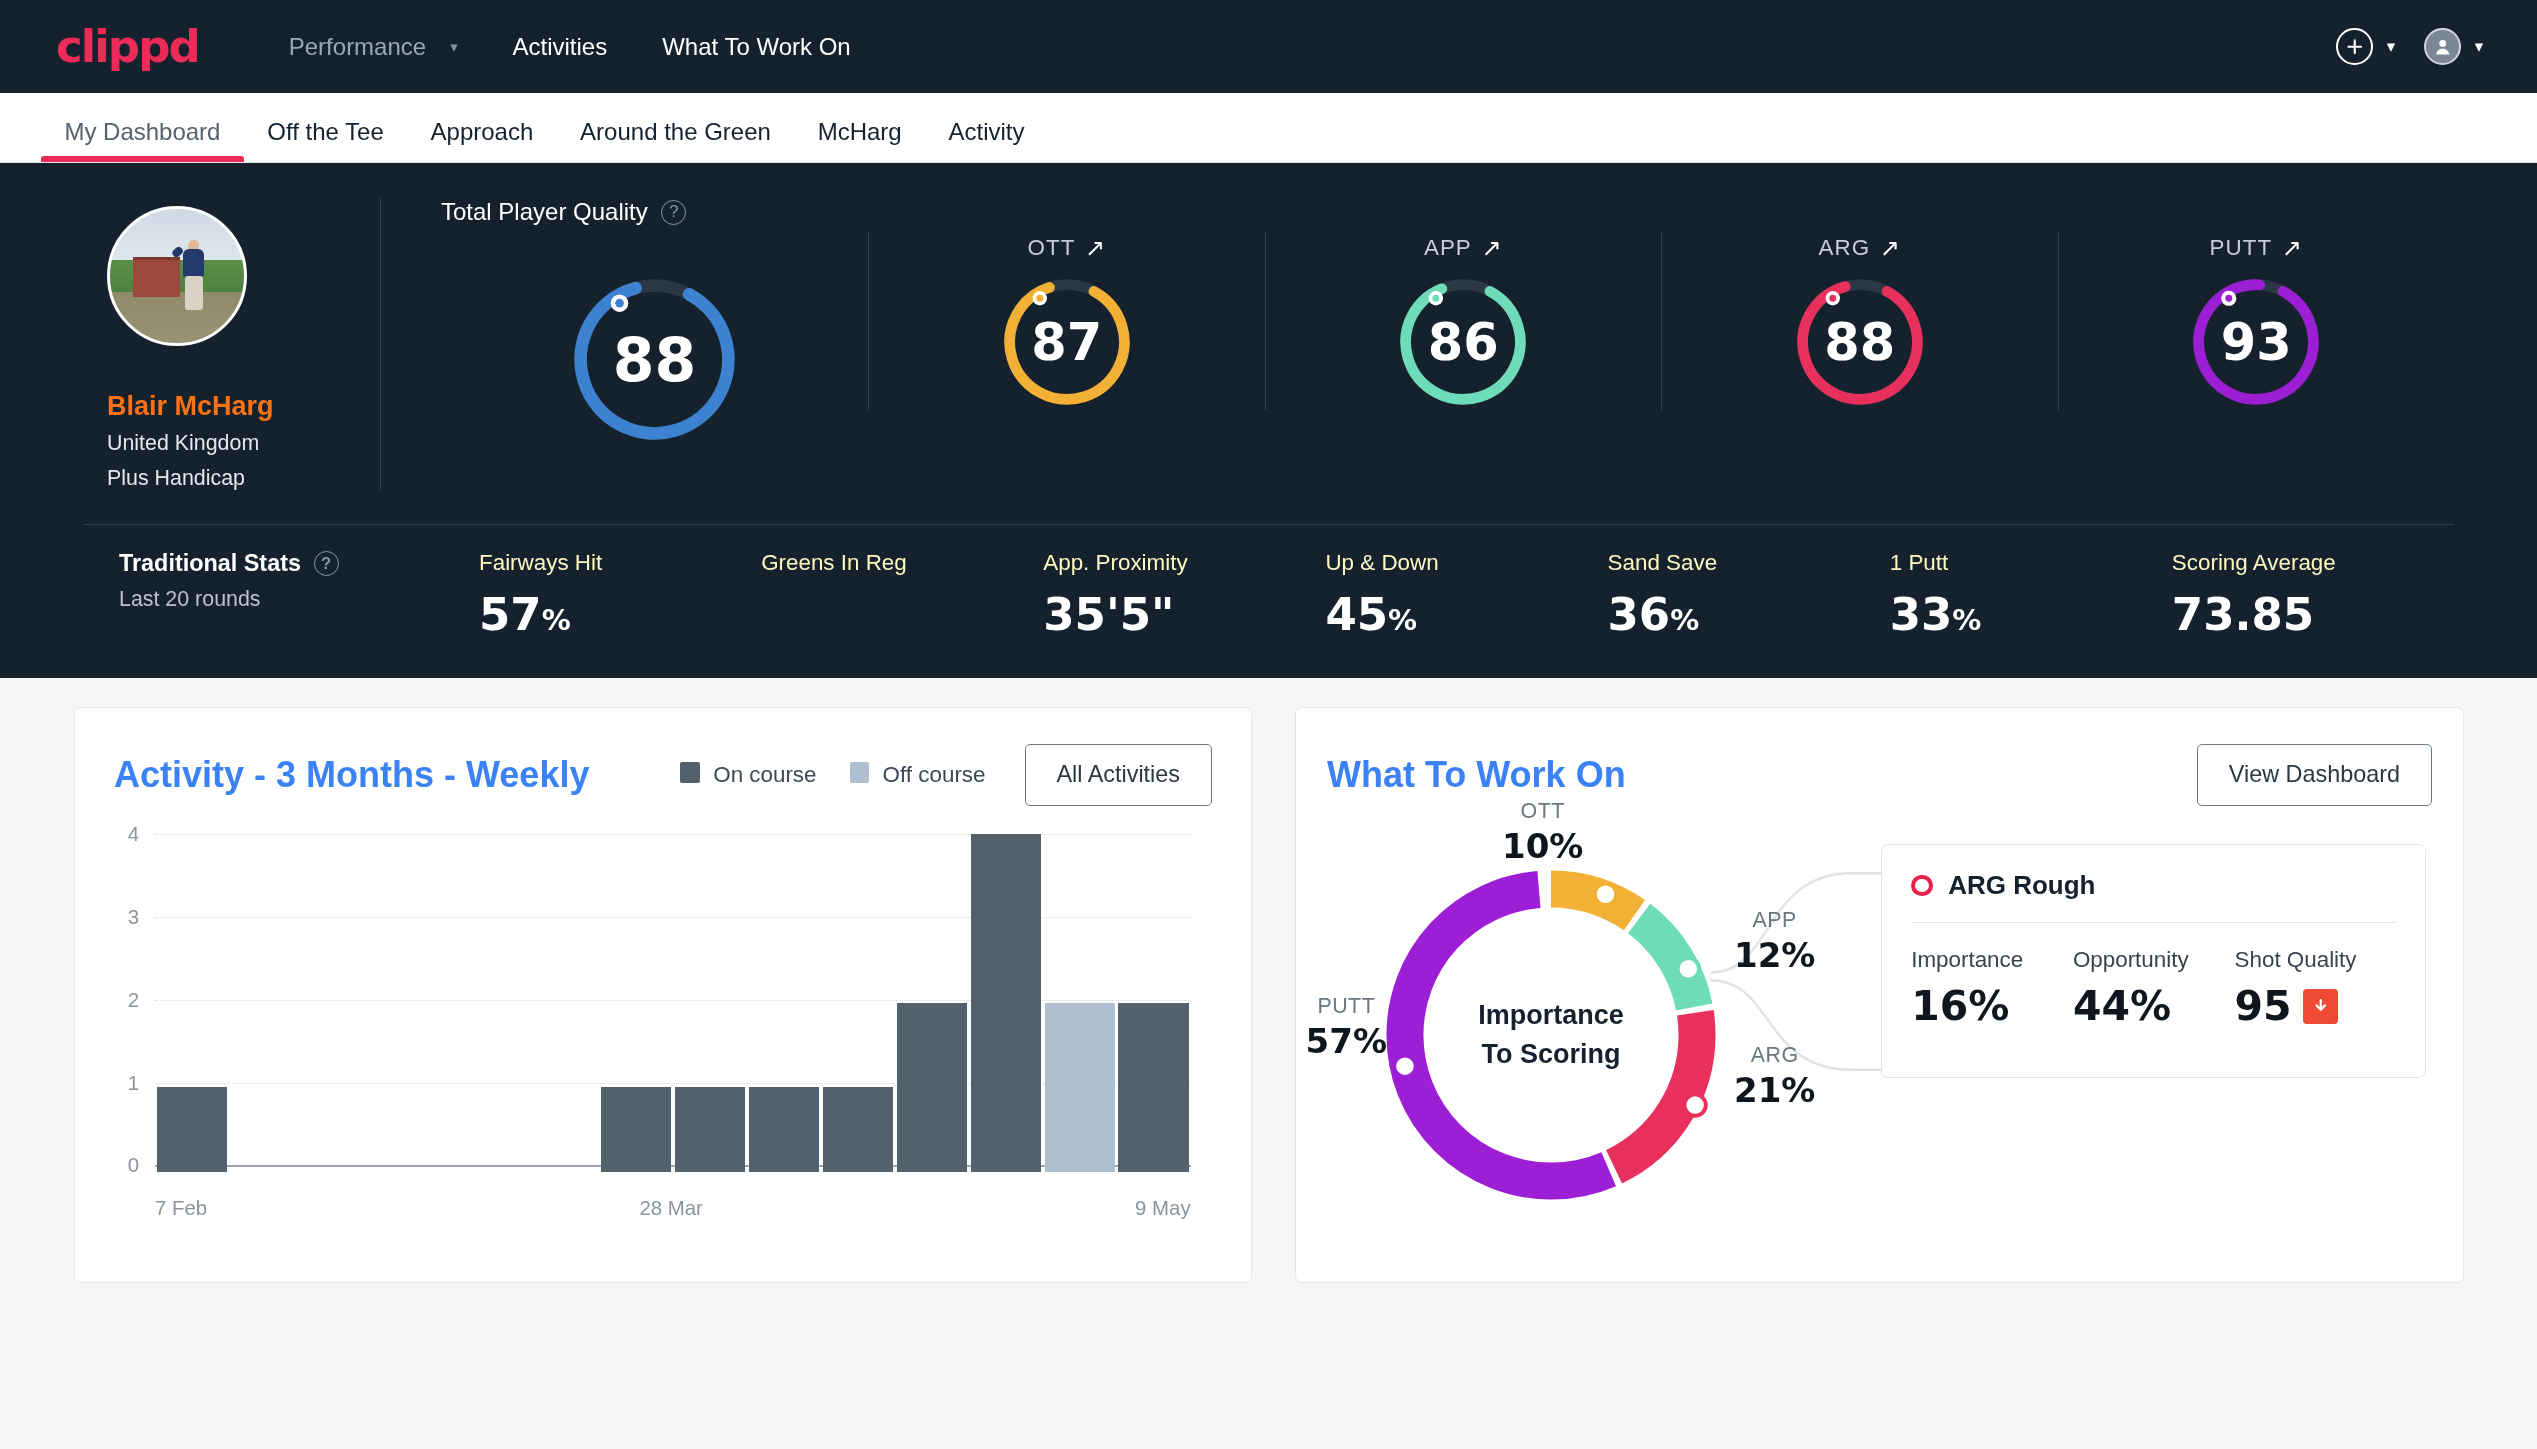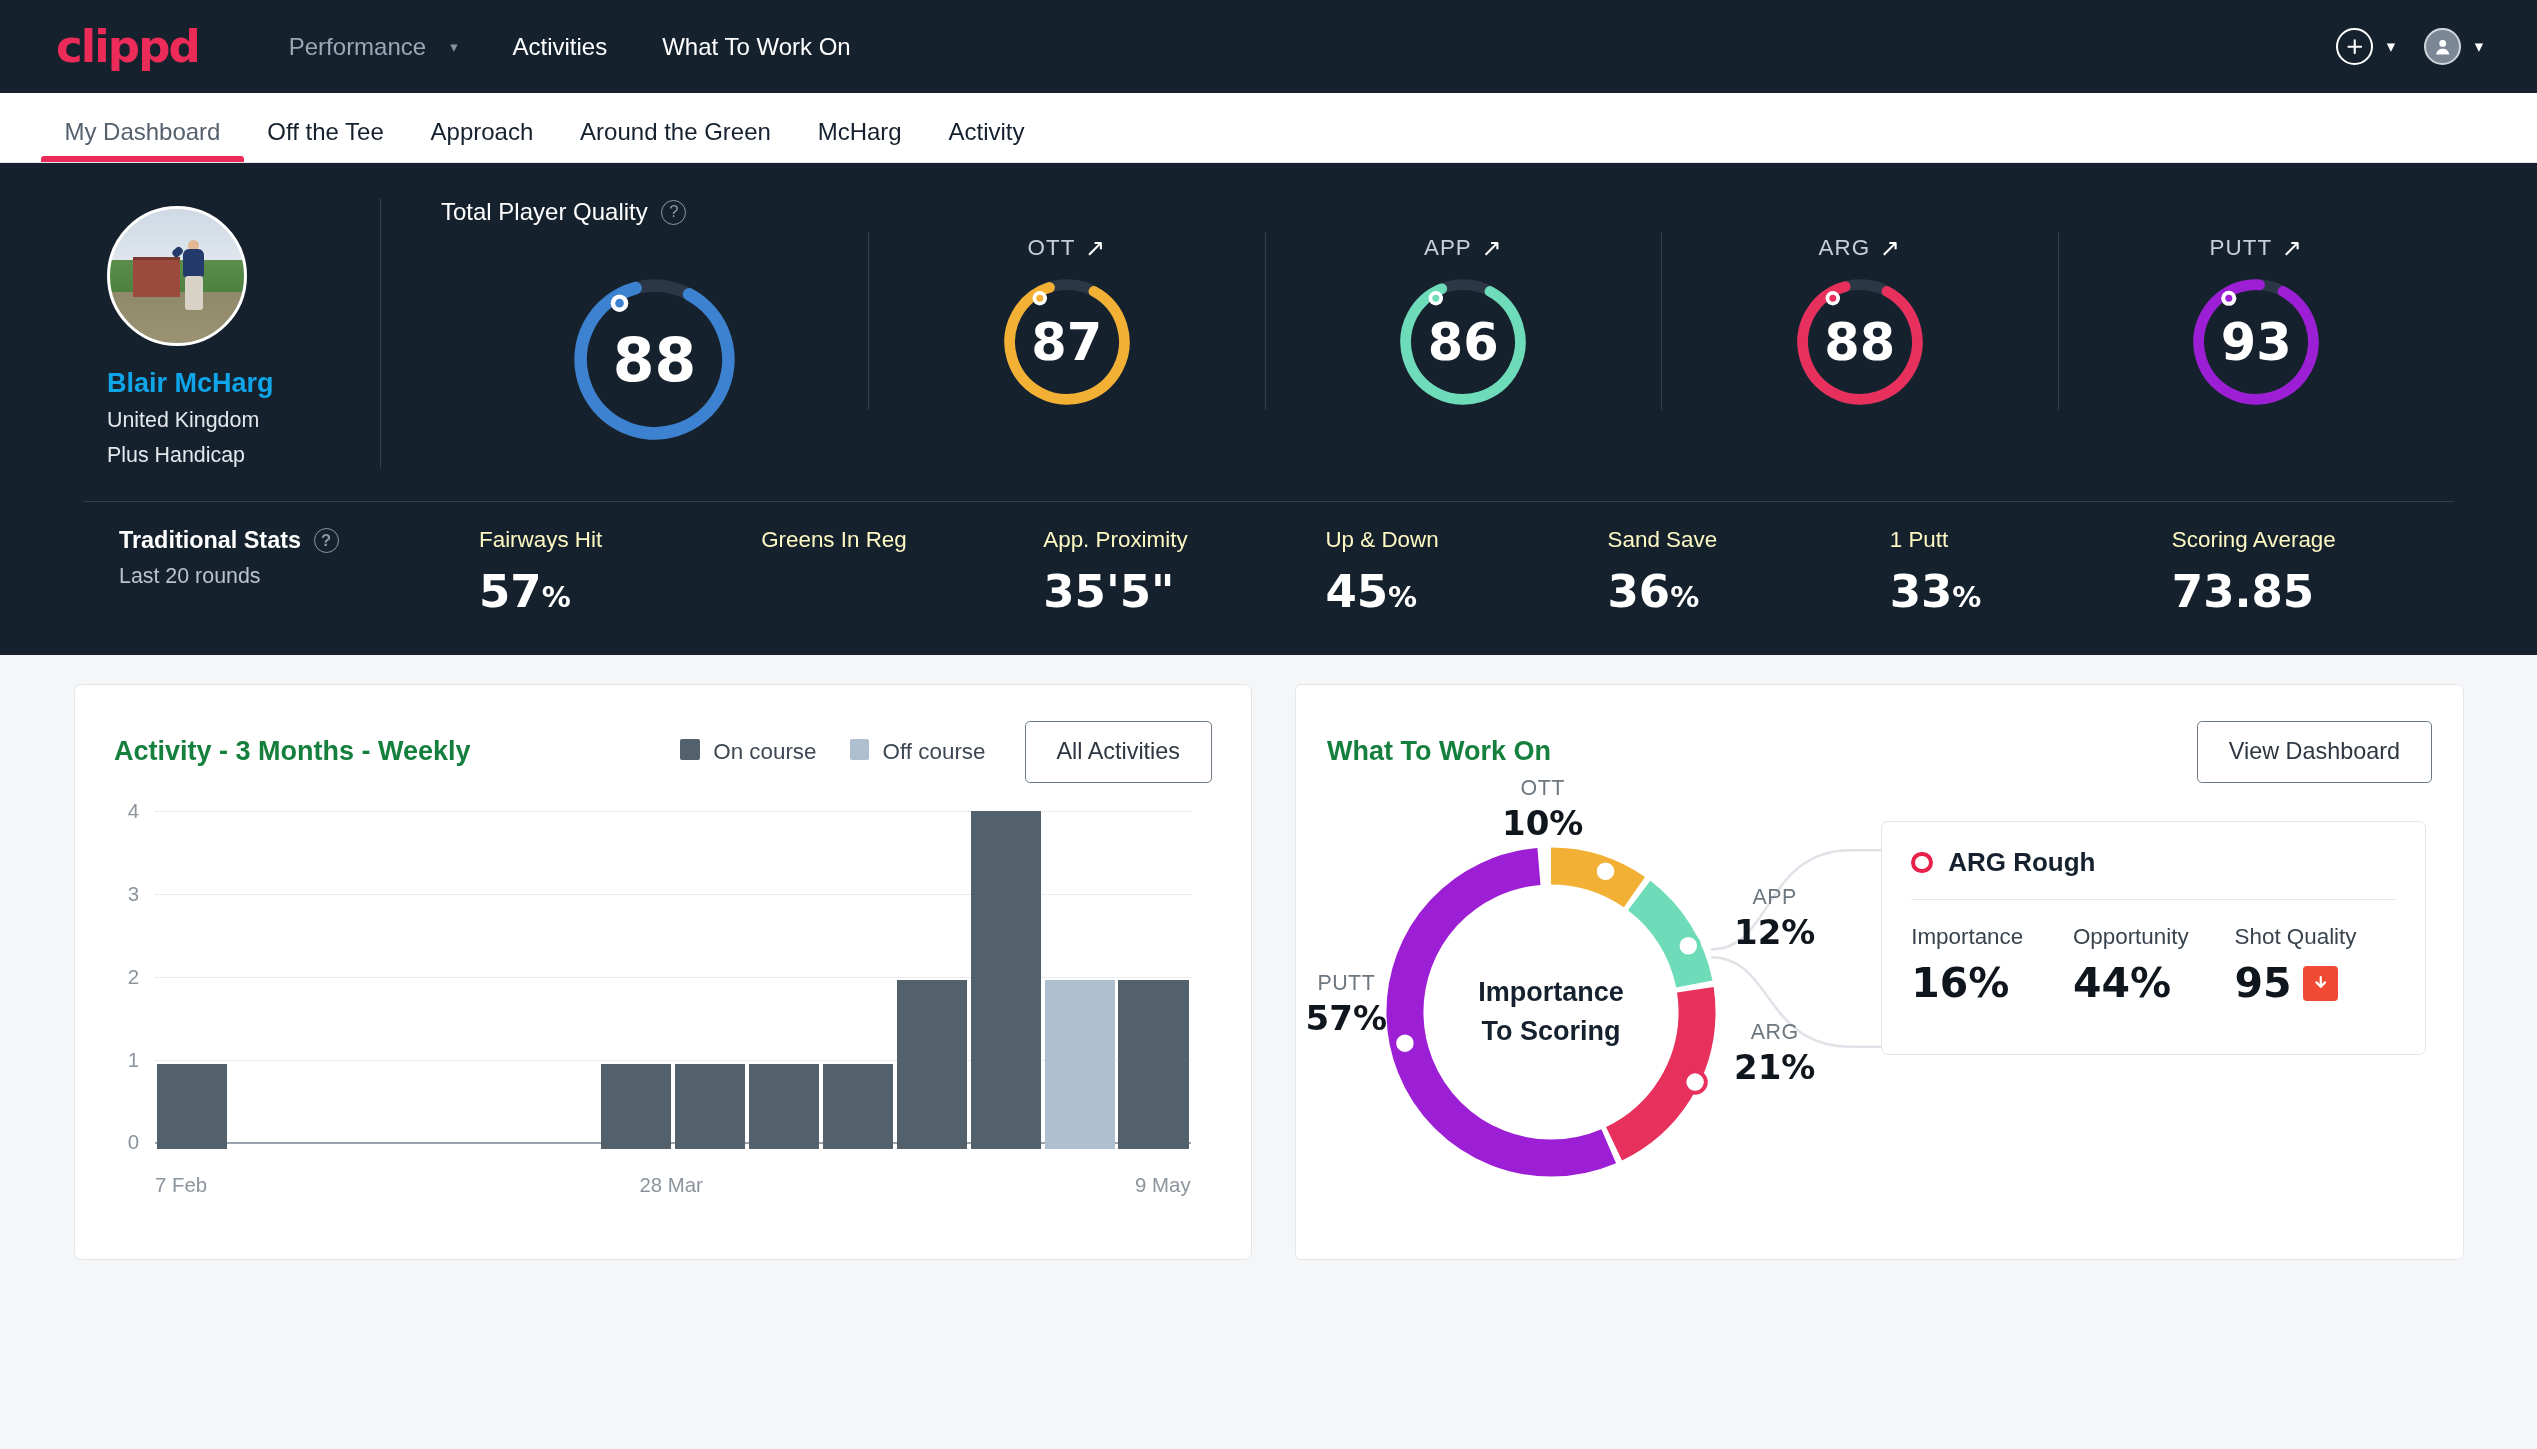--- a/index.html
+++ b/index.html
@@ -81,21 +81,21 @@
     background:#e2b894; border-radius:50%;
   }
   .avatar .legs {
     position:absolute; left:22%; top:48%; width:52%; height:44%;
     background:#d8d3c6; border-radius:2.9px;
   }
   .avatar .arm {
     position:absolute; left:-14%; top:12%; width:32%; height:10%;
     background:#243a6b; transform:rotate(-42deg); border-radius:3.9px;
   }
-  .pname { font-size:27px; font-weight:bold; color:#0ea5e9; margin-top:22px; }
+  .pname { font-size:27px; font-weight:bold; color:#f97316; margin-top:45px; }
   .pmeta { font-size:21.4px; color:#e3e8ed; margin-top:9.7px; }
 
   .gauges { flex:1; border-left:1px solid #33404e; padding-left:60px; }
   .tpq-head {
     display:flex; align-items:center; gap:13.6px;
     font-size:24px; color:#ffffff; margin-bottom:5.8px;
   }
   .qmark {
     width:25px; height:25px; border-radius:50%;
     border:1.9px solid #8b97a4; color:#8b97a4;
@@ -149,21 +149,21 @@
   .card {
     background:#ffffff; border:1px solid #e3e7eb; border-radius:6.8px;
     position:relative;
   }
   .card.left { width:1178px; height:576px; padding:35px 39px 0 39px; }
   .card.right { flex:1; height:576px; padding:35px 31px 0 31px; }
   .card-head {
     display:flex; align-items:center; justify-content:space-between;
     height:64px;
   }
-  .card-title { font-size:27px; font-weight:bold; color:#15803d; }
+  .card-title { font-size:36px; font-weight:bold; color:#3b82f6; }
   .legend { display:flex; align-items:center; gap:33px; margin-left:auto; margin-right:39px; }
   .lg { display:flex; align-items:flex-start; gap:13.6px; font-size:22.4px; color:#3d4854; }
   .sw { width:19.5px; height:21.4px; border-radius:1.9px; }
   .btn {
     border:1.6px solid #6c7884; border-radius:4.9px; background:#fff;
     font-size:23.4px; color:#2d3742; padding:16.6px 31px; cursor:pointer;
     white-space:nowrap;
   }
   .chart-area { position:relative; height:419px; margin-top:5.8px; }
   .ylab {

